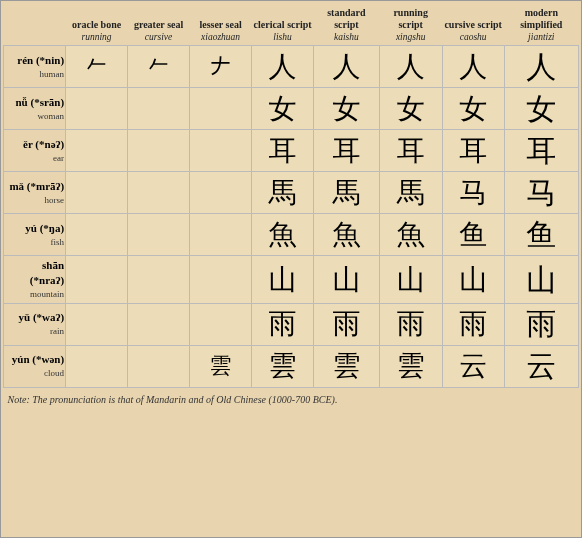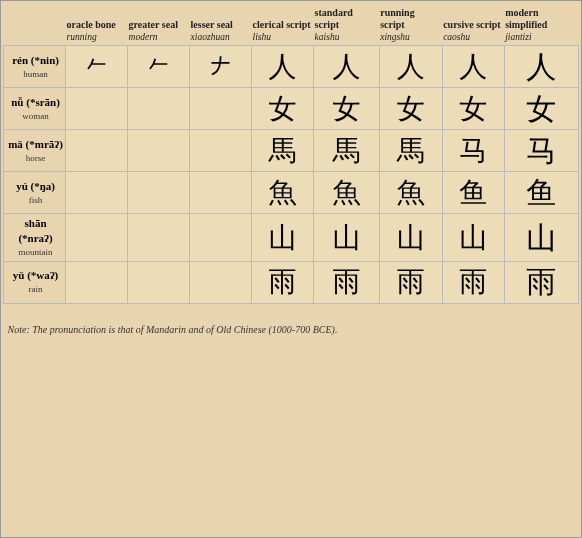--- a/index.html
+++ b/index.html
@@ -20,39 +20,39 @@
     .table-wrapper {
       padding: 4px 2px 2px 2px;
     }
     table {
       width: 100%;
       border-collapse: collapse;
     }
     .header-row th {
       font-size: 10px;
       font-weight: normal;
-      text-align: left;
+      text-align: center;
       vertical-align: bottom;
       padding: 2px 1px;
       color: #222;
       line-height: 1.2;
     }
     .header-row th.row-label-header {
       
     }
     .data-row td {
       text-align: center;
       vertical-align: middle;
       border: 1px solid #bbb;
       padding: 2px 1px;
       background: #ecddb8;
     }
     .data-row td.label-cell {
       font-size: 10px;
-      text-align: center;
+      text-align: right;
       padding-left: 3px;
       line-height: 1.3;
       min-width: 58px;
       background: #e8d5b0;
       border: 1px solid #bbb;
     }
     .data-row td.label-cell .word {
       font-weight: bold;
       font-size: 11px;
     }
@@ -71,21 +71,21 @@
     }
     .data-row td.char-cell.seal {
       font-size: 22px;
     }
     .data-row td.char-cell.modern {
       font-size: 30px;
     }
     .note-row td {
       font-size: 10px;
       color: #333;
-      padding: 20px 4px;
+      padding: 6px 4px;
       font-style: italic;
     }
     .col-header-top {
       font-weight: bold;
       font-size: 10px;
     }
     .col-header-sub {
       font-style: italic;
       font-size: 9.5px;
     }
@@ -98,21 +98,21 @@
     <table>
       <thead>
         <tr class="header-row">
           <th class="row-label-header"></th>
           <th>
             <span class="col-header-top">oracle bone</span><br>
             <span class="col-header-sub">running</span>
           </th>
           <th>
             <span class="col-header-top">greater seal</span><br>
-            <span class="col-header-sub">modern</span>
+            <span class="col-header-sub">cursive</span>
           </th>
           <th>
             <span class="col-header-top">lesser seal</span><br>
             <span class="col-header-sub">xiaozhuan</span>
           </th>
           <th>
             <span class="col-header-top">clerical script</span><br>
             <span class="col-header-sub">lishu</span>
           </th>
           <th>
@@ -148,20 +148,31 @@
           <tr class="data-row">
             <td class="label-cell"><span class="word">nǚ (*srān)</span><br><span class="meaning">woman</span></td>
             <td class="char-cell oracle">𠨰</td>
             <td class="char-cell seal">𠨰</td>
             <td class="char-cell seal">𠨰</td>
             <td class="char-cell ">女</td>
             <td class="char-cell ">女</td>
             <td class="char-cell ">女</td>
             <td class="char-cell ">女</td>
             <td class="char-cell modern">女</td>
+          </tr>
+          <tr class="data-row">
+            <td class="label-cell"><span class="word">ěr (*nəʔ)</span><br><span class="meaning">ear</span></td>
+            <td class="char-cell oracle">𦔻</td>
+            <td class="char-cell seal">𦔻</td>
+            <td class="char-cell seal">𦔻</td>
+            <td class="char-cell ">耳</td>
+            <td class="char-cell ">耳</td>
+            <td class="char-cell ">耳</td>
+            <td class="char-cell ">耳</td>
+            <td class="char-cell modern">耳</td>
           </tr>
           <tr class="data-row">
             <td class="label-cell"><span class="word">mǎ (*mrāʔ)</span><br><span class="meaning">horse</span></td>
             <td class="char-cell oracle">𢊁</td>
             <td class="char-cell seal">𢊁</td>
             <td class="char-cell seal">𢊁</td>
             <td class="char-cell ">馬</td>
             <td class="char-cell ">馬</td>
             <td class="char-cell ">馬</td>
             <td class="char-cell ">马</td>
@@ -193,19 +204,30 @@
             <td class="label-cell"><span class="word">yǔ (*waʔ)</span><br><span class="meaning">rain</span></td>
             <td class="char-cell oracle">𠕲</td>
             <td class="char-cell seal">𠕲</td>
             <td class="char-cell seal">𠕲</td>
             <td class="char-cell ">雨</td>
             <td class="char-cell ">雨</td>
             <td class="char-cell ">雨</td>
             <td class="char-cell ">雨</td>
             <td class="char-cell modern">雨</td>
           </tr>
+          <tr class="data-row">
+            <td class="label-cell"><span class="word">yún (*wən)</span><br><span class="meaning">cloud</span></td>
+            <td class="char-cell oracle">𠕲</td>
+            <td class="char-cell seal">𠕲</td>
+            <td class="char-cell seal">雲</td>
+            <td class="char-cell ">雲</td>
+            <td class="char-cell ">雲</td>
+            <td class="char-cell ">雲</td>
+            <td class="char-cell ">云</td>
+            <td class="char-cell modern">云</td>
+          </tr>
           <tr class="note-row">
             <td colspan="9">Note:  The pronunciation is that of Mandarin and of Old Chinese (1000-700 BCE).</td>
           </tr>
         </tbody>
     </table>
   </div>
 </div>
 
 </body></html>

